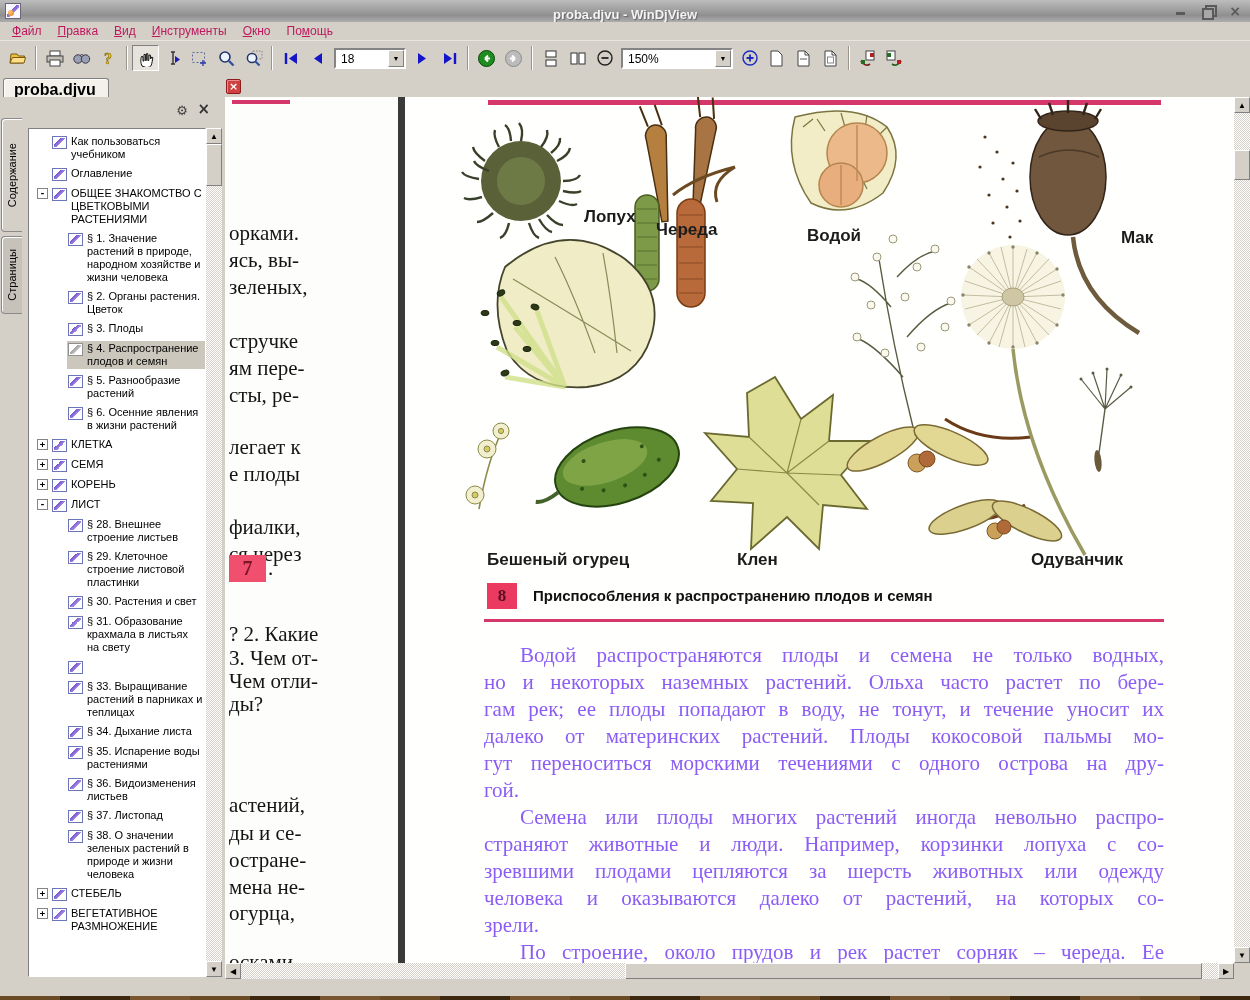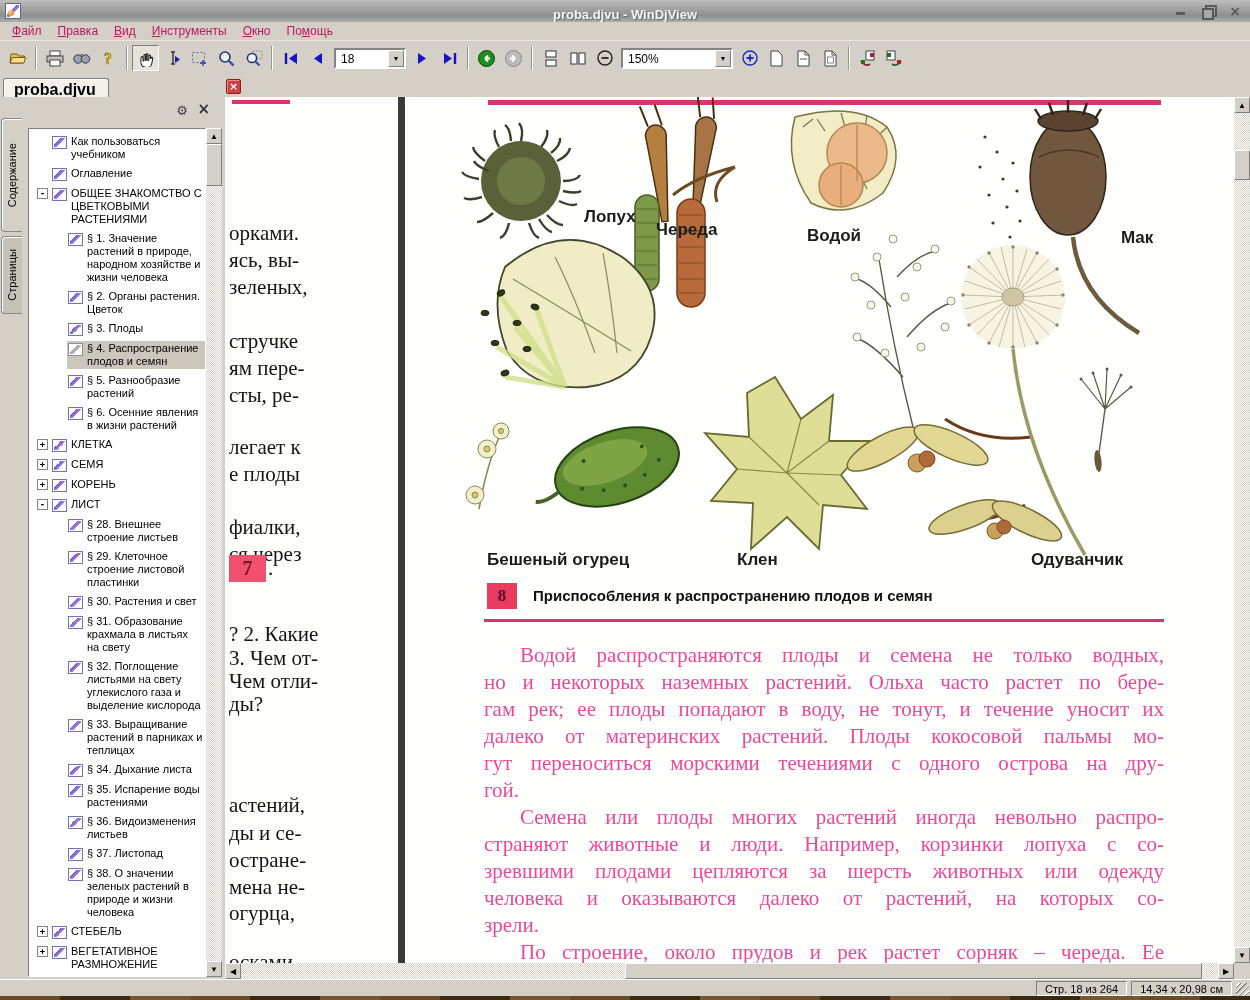--- a/index.html
+++ b/index.html
@@ -108,21 +108,21 @@
 
   .mainpage { position:absolute; left:180px; top:0; width:829px; height:866px; background:#fffffd; overflow:hidden; }
   .pink-line-top { position:absolute; left:83px; top:3px; width:673px; height:5px; background:#d6376b; }
   .figure-svg { position:absolute; left:0; top:0; }
   .plabel { position:absolute; font:600 17px/20px "Liberation Sans",sans-serif; color:#1c1c1c; white-space:nowrap; }
   .capnum { position:absolute; left:82px; top:486px; width:30px; height:26px; background:#ea3a5f;
     color:#561020; font:bold 17px/26px "Liberation Serif",serif; text-align:center; }
   .captext { position:absolute; left:128px; top:490px; font:bold 15px/18px "Liberation Sans",sans-serif; color:#111; }
   .pink-rule { position:absolute; left:79px; top:522px; width:680px; height:3px; background:#d6376b; }
   .bodytext { position:absolute; left:79px; top:545px; width:680px; }
-  .bl { height:27px; font:21px/27px "Liberation Serif",serif; color:#ec4899; text-align:justify;
+  .bl { height:27px; font:21px/27px "Liberation Serif",serif; color:#8b5cf6; text-align:justify;
     text-align-last:justify; white-space:nowrap; overflow:visible; }
   .bl.end { text-align-last:left; }
   .bl.ind { text-indent:36px; }
 
   .main-vsb-up   { left:1009px; top:0;     width:16px; height:16px; }
   .main-vsb-track{ left:1009px; top:16px;  width:16px; height:834px; }
   .main-vsb-thumb{ left:1009px; top:53px;  width:16px; height:30px; }
   .main-vsb-down { left:1009px; top:850px; width:16px; height:16px; }
 
   
@@ -467,21 +467,20 @@
           <span class="exp"></span>
           <span class="titem">
             <span class="dicon"></span>
             <span class="tlab">§ 31. Образование крахмала в листьях на свету</span>
           </span>
         </div>
       <div class="trow l2">
           <span class="exp"></span>
           <span class="titem">
             <span class="dicon"></span>
-            <span class="tlab">§ 32. Поглощение листьями на свету углекислого газа и выделение кислорода</span>
           </span>
         </div>
       <div class="trow l2">
           <span class="exp"></span>
           <span class="titem">
             <span class="dicon"></span>
             <span class="tlab">§ 33. Выращивание растений в парниках и теплицах</span>
           </span>
         </div>
       <div class="trow l2">
@@ -802,20 +801,15 @@
   </div>
 
   <div class="hsb">
     <div class="sb-btn hsb-left">◀</div>
     <div class="sb-track hsb-track"></div>
     <div class="sb-thumb hsb-thumb"></div>
     <div class="sb-btn hsb-right">▶</div>
   </div>
   <div class="sb-corner"></div>
 
-  <div class="statusbar">
-    <span class="status-cell">Стр. 18 из 264</span>
-    <span class="status-cell">14,34 x 20,98 см</span>
-    <span class="grip"></span>
-  </div>
   <div class="woodstrip"></div>
 
 </div>
 
 </body></html>

